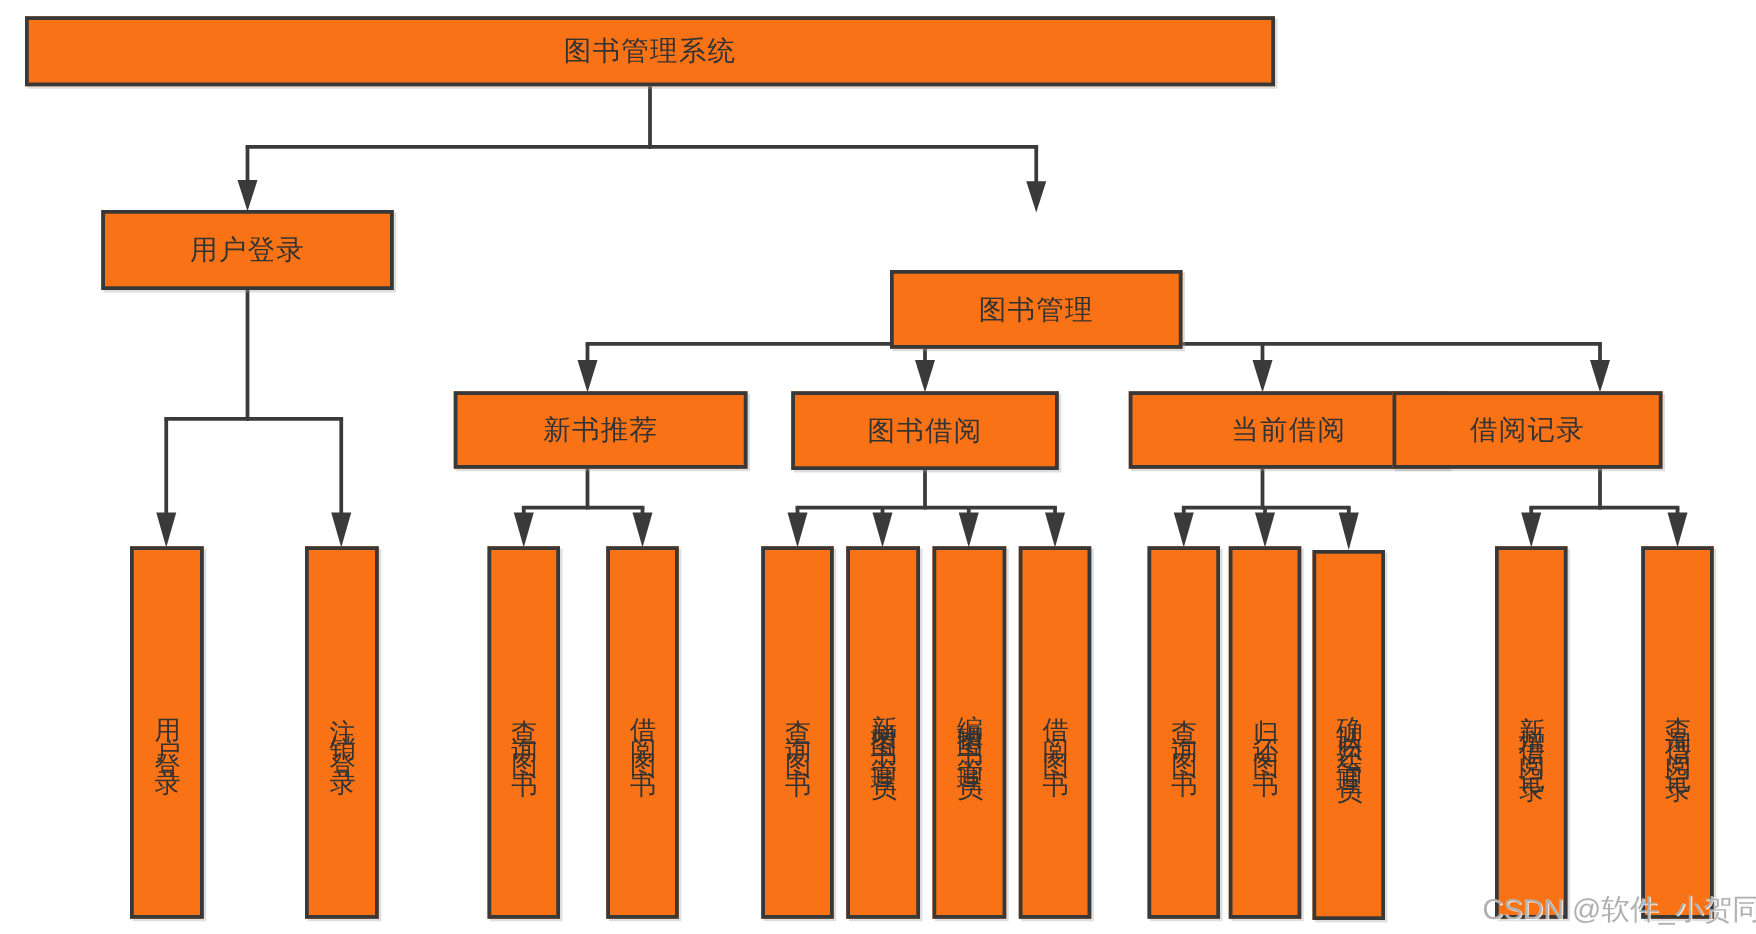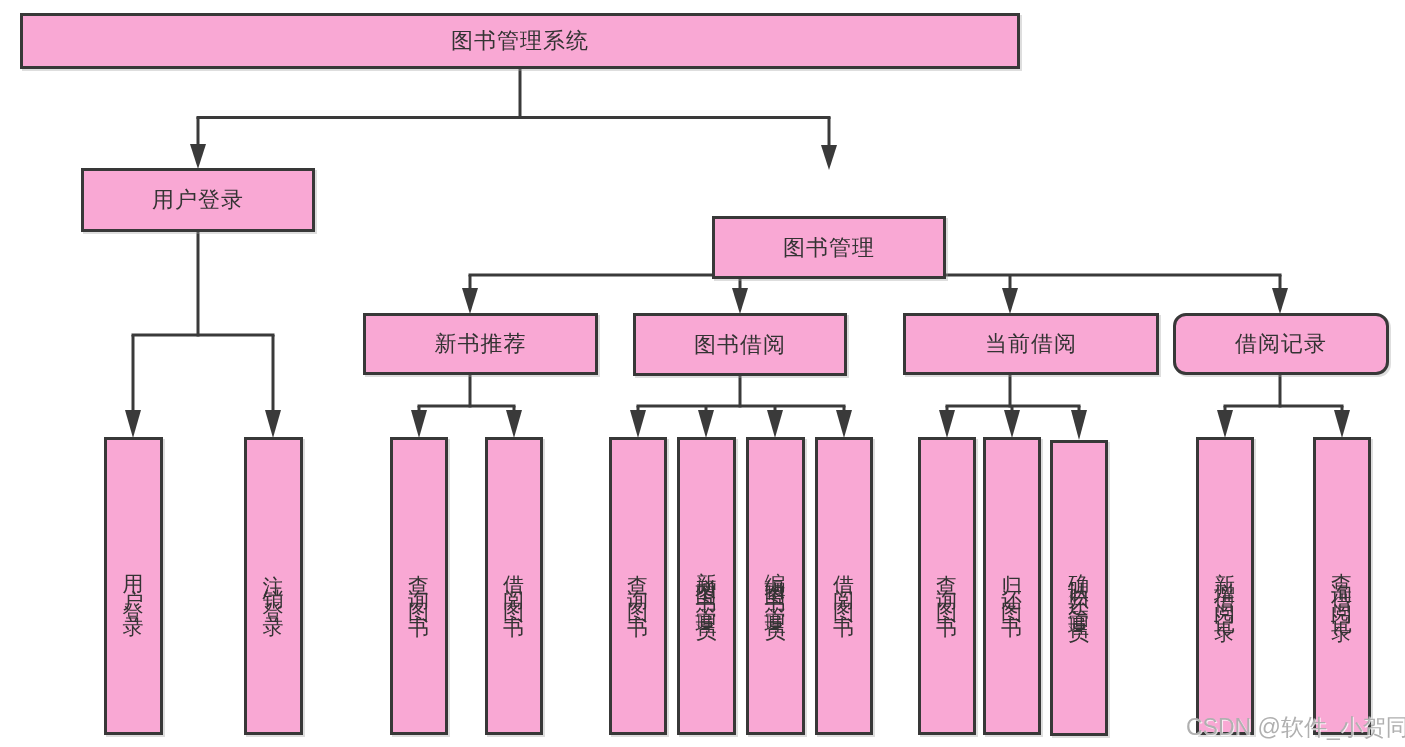--- a/index.html
+++ b/index.html
@@ -26,21 +26,21 @@
     stroke-width: 3;
   }
   svg.connectors polygon {
     fill: #3a3a3a;
     stroke: none;
   }
   .node {
     position: absolute;
     box-sizing: border-box;
     border: 3px solid #383838;
-    background: #f9a8d4;
+    background: #f97316;
     color: #333333;
     display: flex;
     align-items: center;
     justify-content: center;
     text-align: center;
     box-shadow: 2px 2px 0 rgba(160,160,160,0.35);
   }
   .node.h {
     font-size: 22px;
     letter-spacing: 1px;
@@ -146,21 +146,21 @@
   </svg>
 
   <div class="node h" style="left:20px; top:13px; width:1000px; height:56px;">图书管理系统</div>
 
   <div class="node h" style="left:81px; top:168px; width:234px; height:64px;">用户登录</div>
   <div class="node h" style="left:712px; top:170px; width:234px; height:63px;margin-top:46px;">图书管理</div>
 
   <div class="node h" style="left:363px; top:313px; width:235px; height:62px;">新书推荐</div>
   <div class="node h" style="left:633px; top:313px; width:214px; height:63px;">图书借阅</div>
   <div class="node h" style="left:903px; top:313px; width:256px; height:62px;">当前借阅</div>
-  <div class="node h" style="left:1173px; top:313px; width:216px; height:62px;border-radius:13px;">借阅记录</div>
+  <div class="node h" style="left:1114px; top:313px; width:216px; height:62px;">借阅记录</div>
 
   <div class="node leaf len4" style="left:104px; top:437px; width:59px; height:298px;">用户登录</div>
   <div class="node leaf len4" style="left:244px; top:437px; width:59px; height:298px;">注销登录</div>
 
   <div class="node leaf len4" style="left:390px; top:437px; width:58px; height:298px;">查询图书</div>
   <div class="node leaf len4" style="left:485px; top:437px; width:58px; height:298px;">借阅图书</div>
 
   <div class="node leaf len4" style="left:609px; top:437px; width:58px; height:298px;">查询图书</div>
   <div class="node leaf len9" style="left:677px; top:437px; width:59px; height:298px;">新增图书（管理员）</div>
   <div class="node leaf len9" style="left:746px; top:437px; width:59px; height:298px;">编辑图书（管理员）</div>

